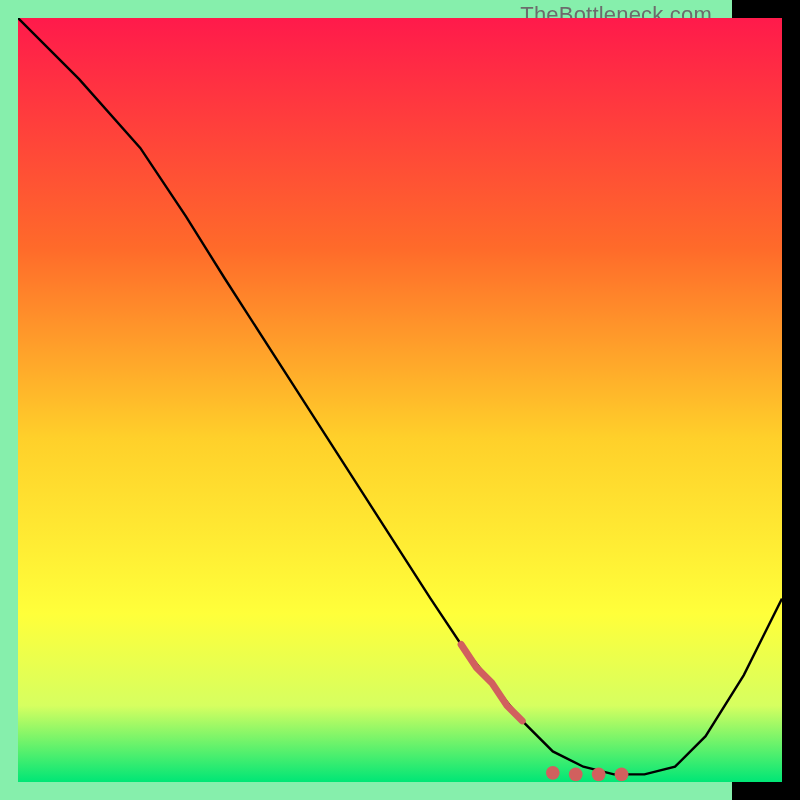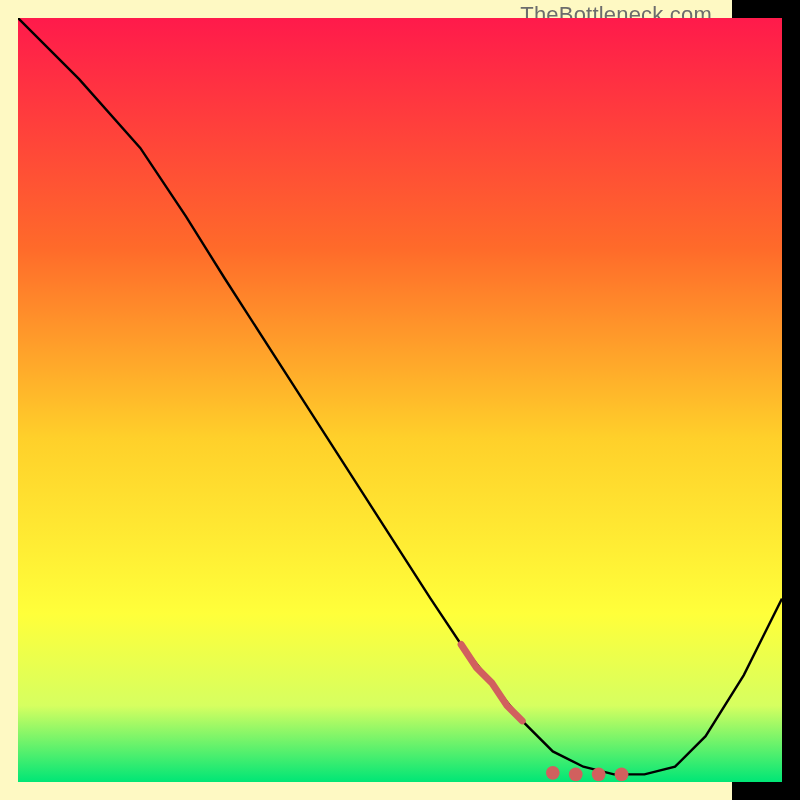--- a/index.html
+++ b/index.html
@@ -7,21 +7,21 @@
     padding: 0;
     width: 800px;
     height: 800px;
     background: #000;
     font-family: Arial, Helvetica, sans-serif;
   }
   .frame {
     position: relative;
     width: 732px;
     height: 800px;
-    background: #fef9c3;
+    background: #86efac;
   }
   .plot {
     position: absolute;
     left: 18px;
     top: 18px;
     width: 764px;
     height: 764px;
   }
   .watermark {
     position: absolute;

